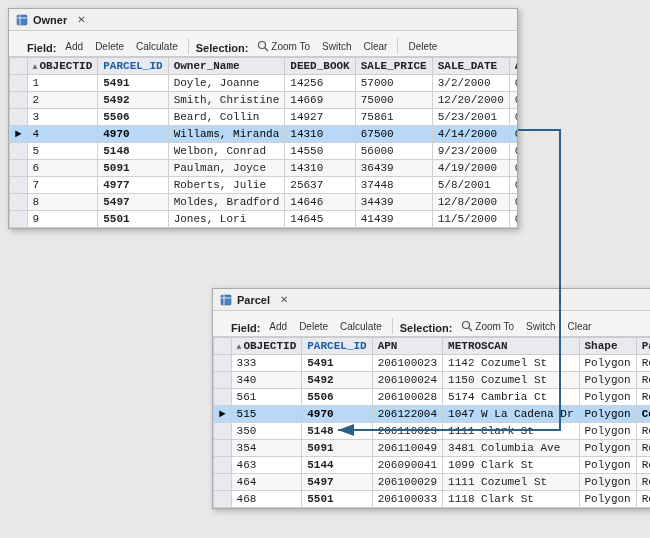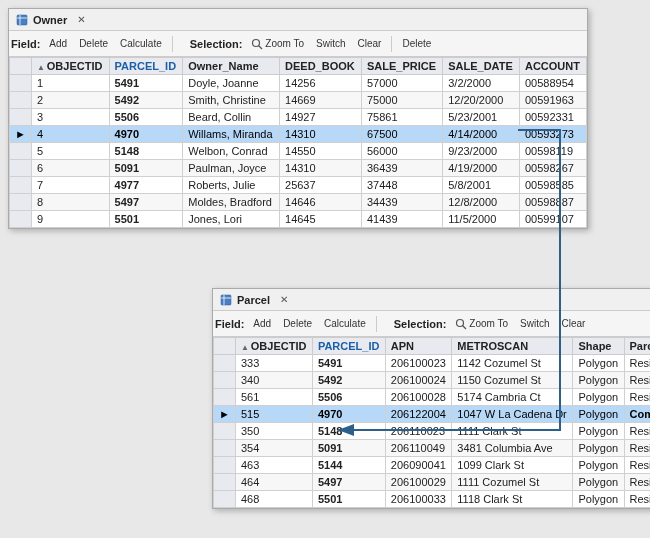--- a/index.html
+++ b/index.html
@@ -45,24 +45,24 @@
     .tab-close {
       font-size: 10px;
       color: #555;
       cursor: pointer;
       padding: 0 2px;
     }
 
     
     .toolbar {
       display: flex;
-      align-items: center;
+      align-items: flex-end;
       background: #f5f5f5;
       border-bottom: 1px solid #ccc;
-      padding: 2px 2px;
+      padding: 2px 18px;
       height: 26px;
       gap: 2px;
     }
     .toolbar-label {
       font-weight: 600;
       font-size: 11px;
       margin-right: 2px;
       color: #222;
     }
     .tb-btn {
@@ -79,29 +79,30 @@
     .tb-btn svg { width: 12px; height: 12px; }
     .tb-sep {
       width: 1px; height: 16px;
       background: #ccc;
       margin: 0 3px;
     }
     .selection-label {
       font-weight: 600;
       font-size: 11px;
       margin-right: 2px;
-      margin-left: 12px;
+      margin-left: 2px;
       color: #222;
     }
 
     
     .data-table {
       width: 100%;
       border-collapse: collapse;
       font-size: 11px;
+      font-family: Liberation Mono, monospace;
     }
     .data-table th {
       background: #e8eaf0;
       border: 1px solid #ccc;
       padding: 2px 5px;
       font-weight: 600;
       text-align: left;
       color: #222;
       white-space: nowrap;
     }
@@ -139,21 +140,21 @@
 
     
     .table-container {
       overflow: hidden;
     }
 
     
     #owner-panel {
       top: 8px;
       left: 8px;
-      width: 580px;
+      width: 510px;
     }
     #parcel-panel {
       top: 288px;
       left: 212px;
       width: 488px;
     }
 
     
     #arrow-svg {
       position: absolute;

